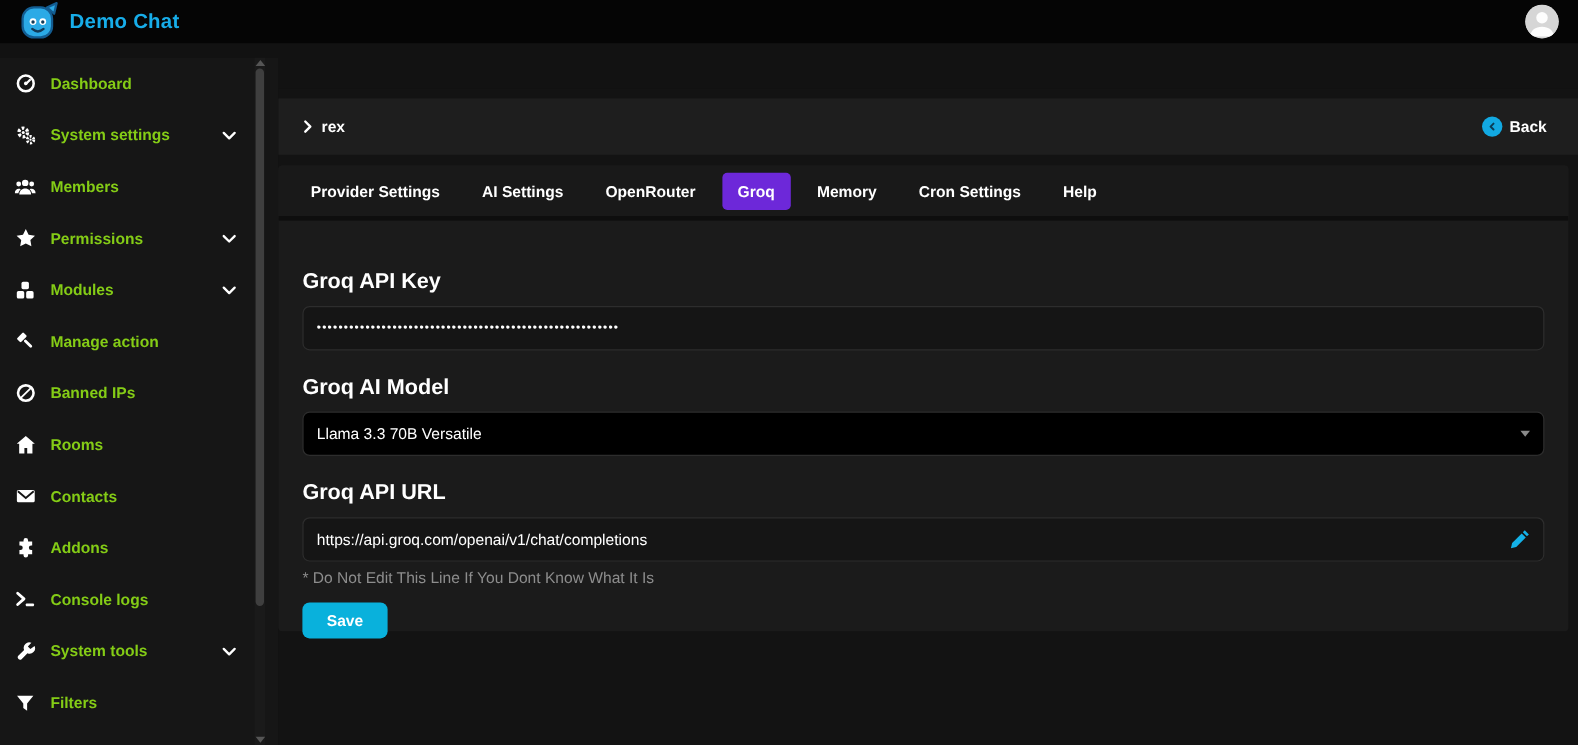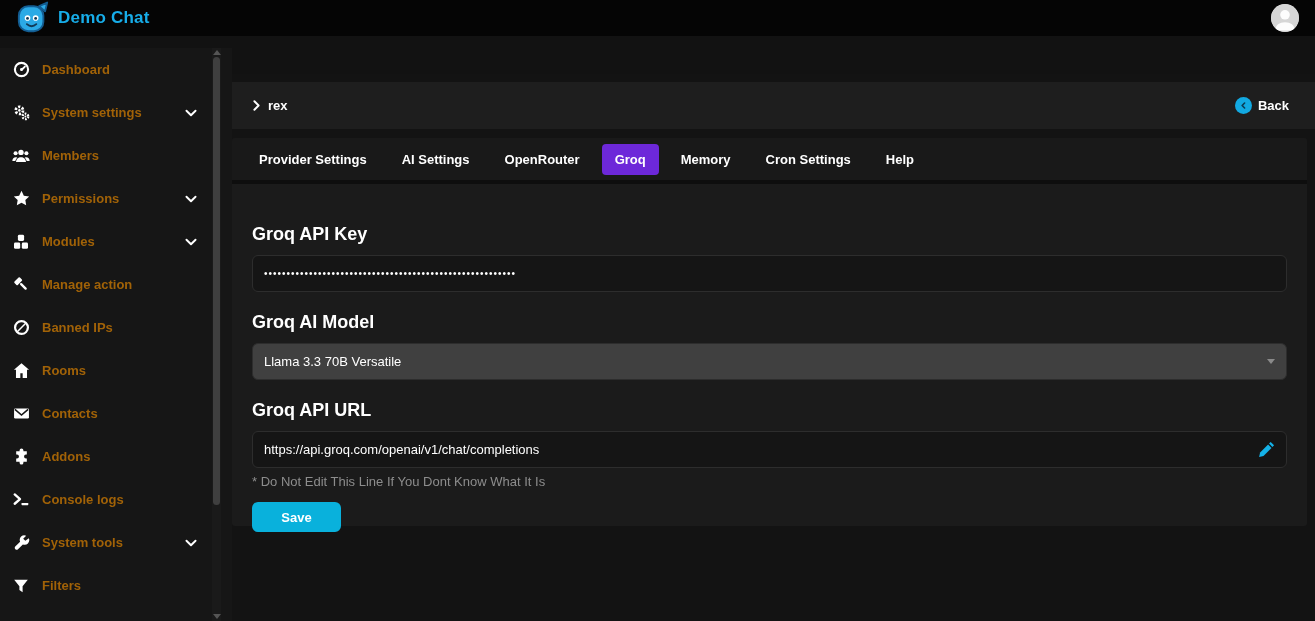--- a/index.html
+++ b/index.html
@@ -25,21 +25,21 @@
   
   .sidebar {
     position: absolute; top: 48px; left: 0; width: 232px; bottom: 0;
     background: #161616; overflow: hidden;
   }
   .side-item {
     height: 43px; display: flex; align-items: center;
     padding: 0 38px 0 10px; cursor: pointer; position: relative;
   }
   .side-item .ic { width: 22px; display: flex; justify-content: center; flex: none; color: #fff; }
-  .side-item .lbl { margin-left: 10px; font-size: 13px; font-weight: 700; color: #a16207; white-space: nowrap; }
+  .side-item .lbl { margin-left: 10px; font-size: 13px; font-weight: 700; color: #84cc16; white-space: nowrap; }
   .side-item .chev { position: absolute; right: 34px; color: #fff; display: flex; }
   
   .sb-track { position: absolute; top: 0; bottom: 0; right: 11px; width: 9px; background: #1a1a1a; }
   .sb-thumb { position: absolute; top: 9px; left: 1px; width: 7px; height: 448px; background: #3f3f3f; border-radius: 4px; }
   .sb-arrow { position: absolute; left: 1px; width: 0; height: 0; border-left: 4px solid transparent; border-right: 4px solid transparent; }
   .sb-up { top: 2px; border-bottom: 5px solid #555; }
   .sb-down { bottom: 2px; border-top: 5px solid #555; }
   
   .main { position: absolute; top: 48px; left: 232px; right: 0; bottom: 0; background: #131313; margin-top: 26px; }
   .crumb-bar {
@@ -75,34 +75,34 @@
   .field-label { font-size: 18px; font-weight: 700; color: #fff; margin-bottom: 10px; }
   .tinput {
     width: 100%; height: 37px; background: #151515;
     border: 1px solid #2d2d2d; border-radius: 6px; color: #fff;
     font-family: "Liberation Sans", sans-serif; font-size: 13px; padding: 0 11px;
     outline: none; display: block;
   }
   .tinput.masked { font-size: 10px; letter-spacing: 1px; }
   .select-wrap, .url-wrap { position: relative; }
   .select {
-    width: 100%; height: 37px; background: #404040;
+    width: 100%; height: 37px; background: #000000;
     border: 1px solid #2d2d2d; border-radius: 6px;
     display: flex; align-items: center; padding: 0 30px 0 11px;
     font-size: 13px; color: #fff; cursor: pointer;
   }
   .caret {
     position: absolute; right: 12px; top: 16px; width: 0; height: 0;
     border-left: 4px solid transparent; border-right: 4px solid transparent;
     border-top: 5px solid #8a8a8a;
   }
   .pencil { position: absolute; right: 12px; top: 10px; cursor: pointer; display: flex; }
   .note { font-size: 13px; color: #8d8d8d; margin: 6px 0 0 0; }
   .save-btn {
-    margin-top: 13px; width: 89px; height: 30px; border: none;
+    margin-top: 13px; width: 71px; height: 30px; border: none;
     background: #09b1dc; color: #fff; font-family: "Liberation Sans", sans-serif;
     font-size: 13px; font-weight: 700; border-radius: 6px; cursor: pointer;
   }
 </style>
 </head>
 <body>
 
 <header class="navbar">
   <div class="brand">
     <span style="display:flex">

